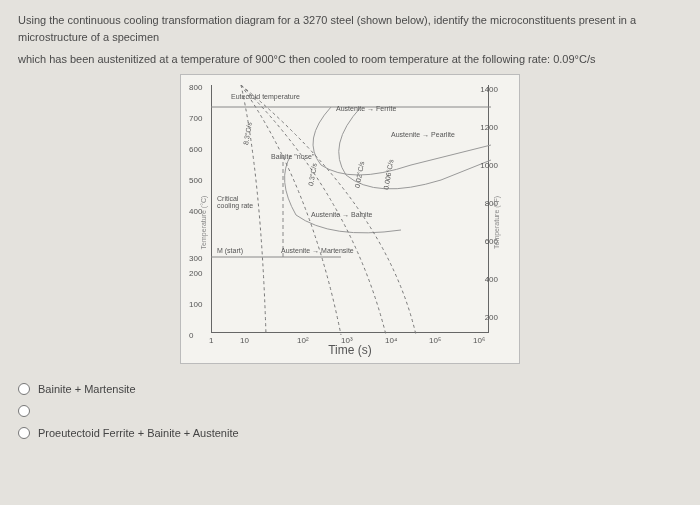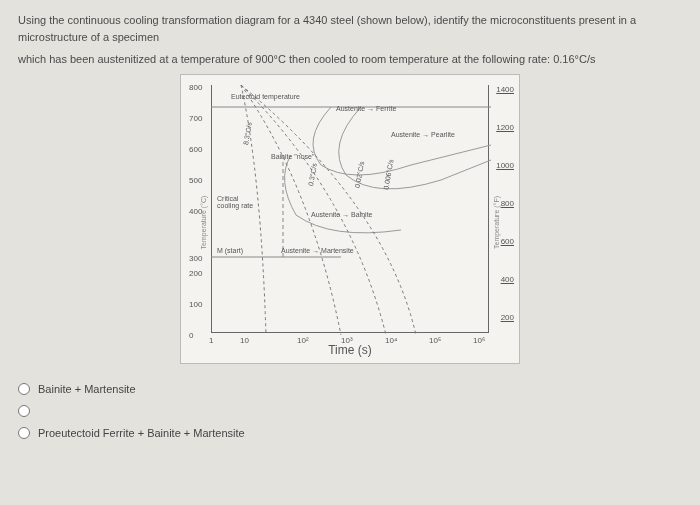--- a/index.html
+++ b/index.html
@@ -52,24 +52,23 @@
       background: #666;
     }
     .tick-left {
       position: absolute;
       left: 8px;
       font-size: 8px;
       color: #555;
     }
     .tick-right {
       position: absolute;
-      right: 5px;
+      right: 21px;
       font-size: 8px;
       color: #555;
-      text-decoration: underline;
     }
     .tick-bottom {
       position: absolute;
       bottom: 18px;
       font-size: 8px;
       color: #555;
     }
     .axis-label-x {
       position: absolute;
       bottom: 6px;
@@ -126,22 +125,22 @@
       position: absolute;
       left: 30px;
       top: 10px;
       width: 280px;
       height: 250px;
     }
   </style>
 </head>
 <body>
 
-<div class="question-text">Using the continuous cooling transformation diagram for a 4340 steel (shown below), identify the microconstituents present in a microstructure of a specimen</div>
-<div class="question-text">which has been austenitized at a temperature of 900°C then cooled to room temperature at the following rate: 0.16°C/s</div>
+<div class="question-text">Using the continuous cooling transformation diagram for a 3270 steel (shown below), identify the microconstituents present in a microstructure of a specimen</div>
+<div class="question-text">which has been austenitized at a temperature of 900°C then cooled to room temperature at the following rate: 0.09°C/s</div>
 
 <div class="diagram-area">
   <div class="y-axis-left"></div>
   <div class="y-axis-right"></div>
   <div class="x-axis"></div>
 
   <svg class="curves" viewBox="0 0 280 250">
 
     <line x1="0" y1="22" x2="280" y2="22" stroke="#888" stroke-width="1"></line>
 
@@ -207,15 +206,15 @@
 <div class="options">
   <div class="option-row">
     <div class="radio"></div>
     <span>Bainite + Martensite</span>
   </div>
   <div class="option-row">
     <div class="radio"></div>
   </div>
   <div class="option-row">
     <div class="radio"></div>
-    <span>Proeutectoid Ferrite + Bainite + Martensite</span>
+    <span>Proeutectoid Ferrite + Bainite + Austenite</span>
   </div>
 </div>
 
 </body></html>

